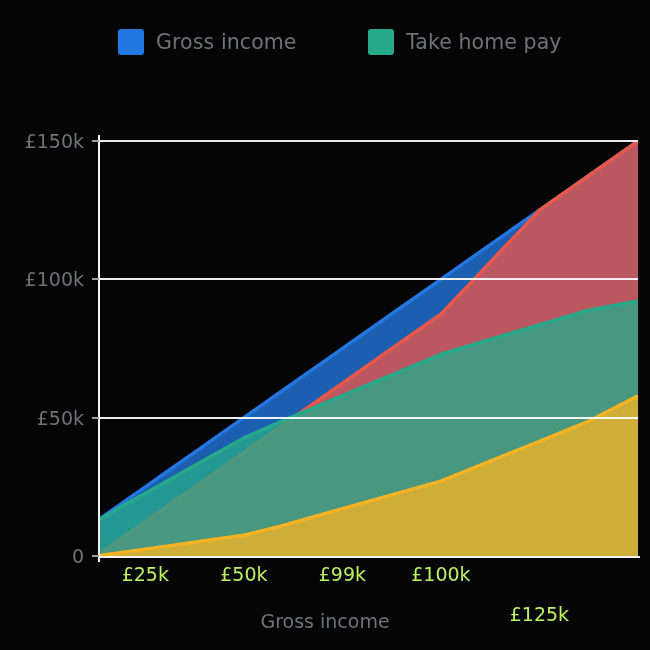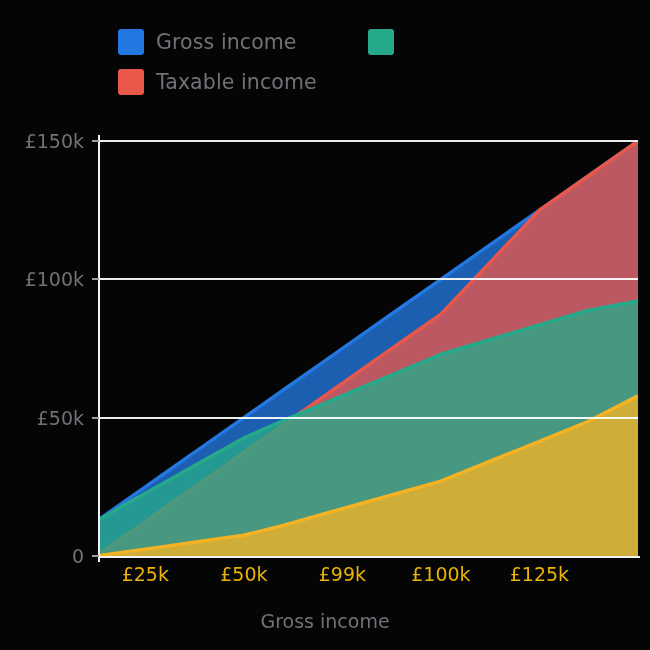--- a/index.html
+++ b/index.html
@@ -20,42 +20,39 @@
   #plot{position:absolute;left:100px;top:141px;width:538px;height:415px;}
   #gridlayer{position:absolute;inset:0;pointer-events:none;}
   .gl{position:absolute;left:0;width:100%;height:2px;background:#fff;opacity:.92;}
   .axis-v{position:absolute;left:-2px;top:-6px;width:2px;height:427px;background:#fff;opacity:.95;}
   .axis-h{position:absolute;left:-2px;bottom:-2px;width:542px;height:2px;background:#fff;opacity:.95;}
   #yticks{position:absolute;left:0;top:0;width:650px;height:650px;pointer-events:none;}
   .ytk{position:absolute;color:#6f7377;font-size:19px;text-align:right;
        width:84px;left:0;transform:translateY(-50%);}
   .ytk-mark{position:absolute;width:7px;height:2px;background:#9aa0a6;left:92px;
             transform:translateY(-50%);}
-  .xtk{position:absolute;color:#eab308;font-size:19px;text-align:center;
+  .xtk{position:absolute;color:#bef264;font-size:19px;text-align:center;
        width:120px;transform:translateX(-50%);top:563px;}
   #xlabel{position:absolute;top:610px;left:0;width:650px;text-align:center;
           color:#6f7377;font-size:19px;}
   svg{display:block;}
 </style>
 </head>
 <body>
 
 <div id="app">
 
   <div id="legend">
     <div class="lg-item">
       <span class="lg-sw" style="background: rgb(34, 119, 224);"></span>
       <span class="lg-tx">Gross income</span>
     </div>
     <div class="lg-item">
       <span class="lg-sw" style="background: rgb(38, 169, 138);"></span>
-    </div>
-    <div class="lg-item">
-      <span class="lg-sw" style="background: rgb(232, 87, 74);"></span>
-      <span class="lg-tx">Taxable income</span>
+      <span class="lg-tx">Take home pay</span>
     </div>
   </div>
 
   <div id="plot">
     <svg id="areas" width="538" height="415" viewBox="0 0 538 415" preserveAspectRatio="none">
         <path d="M0.00 377.65 L25.62 359.67 L45.33 345.83 L65.03 332.00 L104.45 304.33 L143.86 276.67 L183.27 249.00 L222.69 221.33 L262.10 193.67 L301.52 166.00 L340.93 138.33 L380.34 110.67 L419.76 83.00 L439.47 69.17 L486.76 35.97 L538.00 0.00 L538.00 415 L0.00 415 Z" fill="#2277e0" fill-opacity="0.78"></path>
         <path d="M0.00 377.65 L25.62 359.67 L45.33 345.83 L65.03 332.00 L104.45 304.33 L143.86 276.67 L183.27 249.00 L222.69 221.33 L262.10 193.67 L301.52 166.00 L340.93 138.33 L380.34 110.67 L419.76 83.00 L439.47 69.17 L486.76 35.97 L538.00 0.00 " fill="none" stroke="#2277e0" stroke-width="3.5" stroke-linejoin="round"></path>
         <path d="M0.00 412.43 L25.62 394.44 L45.33 380.61 L65.03 366.78 L104.45 339.11 L143.86 311.44 L183.27 283.78 L222.69 256.11 L262.10 228.44 L301.52 200.78 L340.93 173.11 L380.34 131.61 L419.76 90.11 L439.47 69.17 L486.76 35.97 L538.00 0.00 L538.00 415 L0.00 415 Z" fill="#e8574a" fill-opacity="0.78"></path>
         <path d="M0.00 412.43 L25.62 394.44 L45.33 380.61 L65.03 366.78 L104.45 339.11 L143.86 311.44 L183.27 283.78 L222.69 256.11 L262.10 228.44 L301.52 200.78 L340.93 173.11 L380.34 131.61 L419.76 90.11 L439.47 69.17 L486.76 35.97 L538.00 0.00 " fill="none" stroke="#e8574a" stroke-width="3.5" stroke-linejoin="round"></path>
         <path d="M0.00 378.16 L25.62 363.36 L45.33 352.30 L65.03 341.23 L104.45 319.10 L143.86 296.96 L183.27 279.67 L222.69 263.07 L262.10 246.47 L301.52 229.87 L340.93 213.27 L380.34 201.51 L419.76 189.75 L439.47 183.88 L486.76 169.77 L538.00 160.08 L538.00 415 L0.00 415 Z" fill="#26a98a" fill-opacity="0.78"></path>
@@ -78,17 +75,17 @@
       <div class="ytk" style="top: 417.667px;">£50k</div>
       <div class="ytk-mark" style="top: 417.667px;"></div>
       <div class="ytk" style="top: 279.333px;">£100k</div>
       <div class="ytk-mark" style="top: 279.333px;"></div>
       <div class="ytk" style="top: 141px;">£150k</div>
       <div class="ytk-mark" style="top: 141px;"></div>
       <div class="xtk" style="left: 145.326px;">£25k</div>
       <div class="xtk" style="left: 243.861px;">£50k</div>
       <div class="xtk" style="left: 342.396px;">£99k</div>
       <div class="xtk" style="left: 440.93px;">£100k</div>
-      <div class="xtk" style="left: 539.465px;">£125k</div>
+      <div class="xtk" style="left: 539.465px; margin-top: 40px;">£125k</div>
     </div>
   <div id="xlabel">Gross income</div>
 
 </div>
 
 </body></html>

